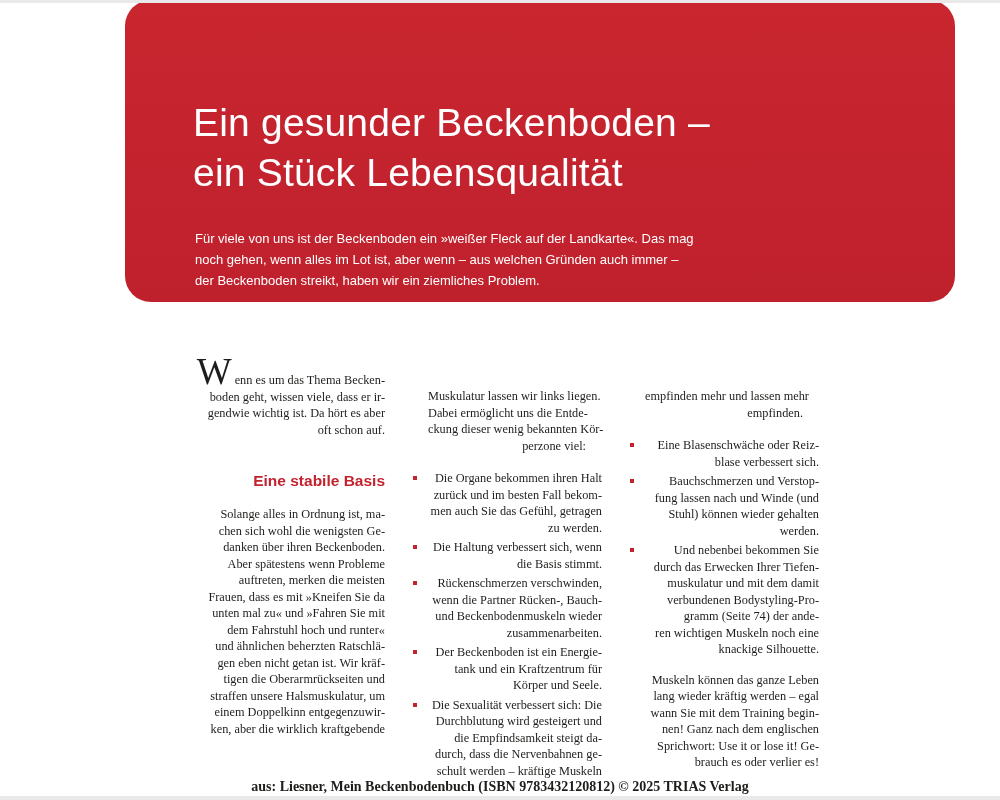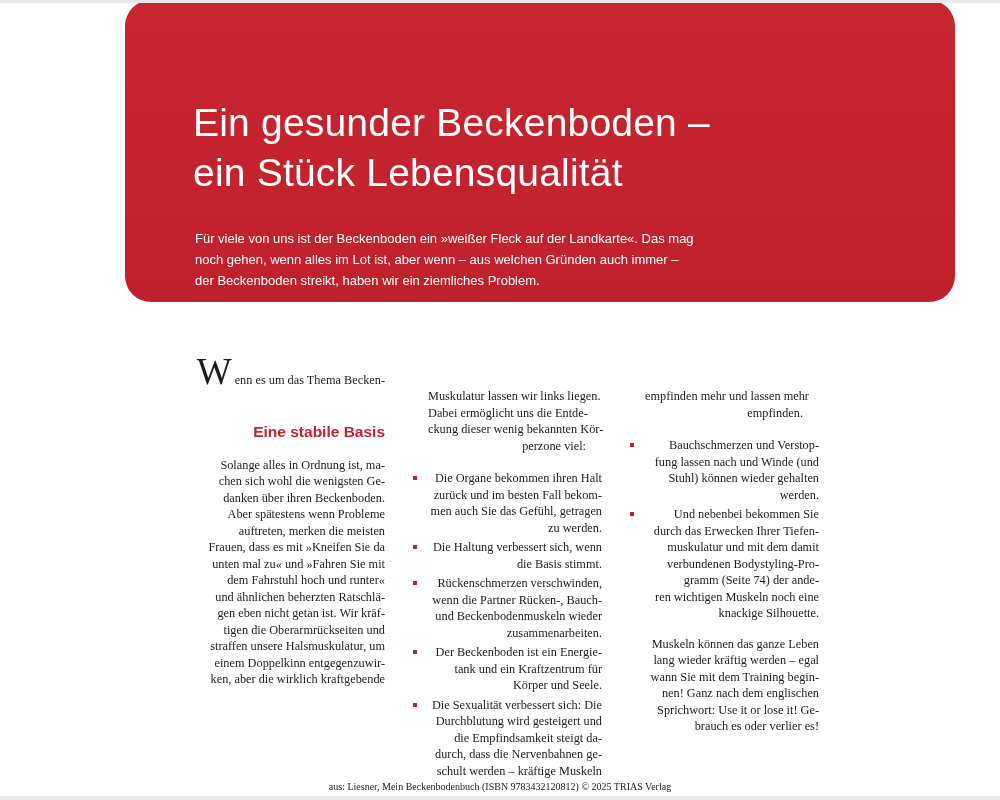--- a/index.html
+++ b/index.html
@@ -77,22 +77,22 @@
     position: absolute; left: 1px; top: 6px;
     width: 4px; height: 4px; background: #c3232e;
     display: block;
   }
   .closing { margin: 14px 0 0 0; }
 
   .footer-credit {
     position: absolute; left: 0; right: 0; bottom: 7px;
     text-align: center;
     font-family: "Liberation Serif", serif;
-    font-weight: normal;
-    font-size: 10px; line-height: 12px;
+    font-weight: bold;
+    font-size: 14px; line-height: 12px;
     color: #1d1d1b;
     z-index: 3;
   }
 </style>
 </head>
 <body>
 
 <div class="page">
 
   <div class="scan-edge-top"></div>
@@ -103,20 +103,23 @@
     <p class="article-intro">Für viele von uns ist der Beckenboden ein »weißer Fleck auf der Landkarte«. Das mag
 noch gehen, wenn alles im Lot ist, aber wenn – aus welchen Gründen auch immer –
 der Beckenboden streikt, haben wir ein ziemliches Problem.</p>
   </div>
 
   <div class="content">
 
     <div class="col">
       <p class="opening">
         <span class="dropcap">W</span><span class="pre">enn es um das Thema Becken-</span>
+        <span class="block pre">boden geht, wissen viele, dass er ir-
+gendwie wichtig ist. Da hört es aber
+oft schon auf.</span>
       </p>
       <h2 class="section-heading">Eine stabile Basis</h2>
       <p class="body-par pre">Solange alles in Ordnung ist, ma-
 chen sich wohl die wenigsten Ge-
 danken über ihren Beckenboden.
 Aber spätestens wenn Probleme
 auftreten, merken die meisten
 Frauen, dass es mit »Kneifen Sie da
 unten mal zu« und »Fahren Sie mit
 dem Fahrstuhl hoch und runter«
@@ -169,20 +172,22 @@
         </li>
       </ul>
     </div>
 
     <div class="col">
       <p class="lead-par pre">empfinden mehr und lassen mehr
 empfinden.</p>
       <ul class="benefits">
         <li>
           <span class="sq"></span>
+          <span class="pre">Eine Blasenschwäche oder Reiz-
+blase verbessert sich.</span>
         </li>
         <li>
           <span class="sq"></span>
           <span class="pre">Bauchschmerzen und Verstop-
 fung lassen nach und Winde (und
 Stuhl) können wieder gehalten
 werden.</span>
         </li>
         <li>
           <span class="sq"></span>

